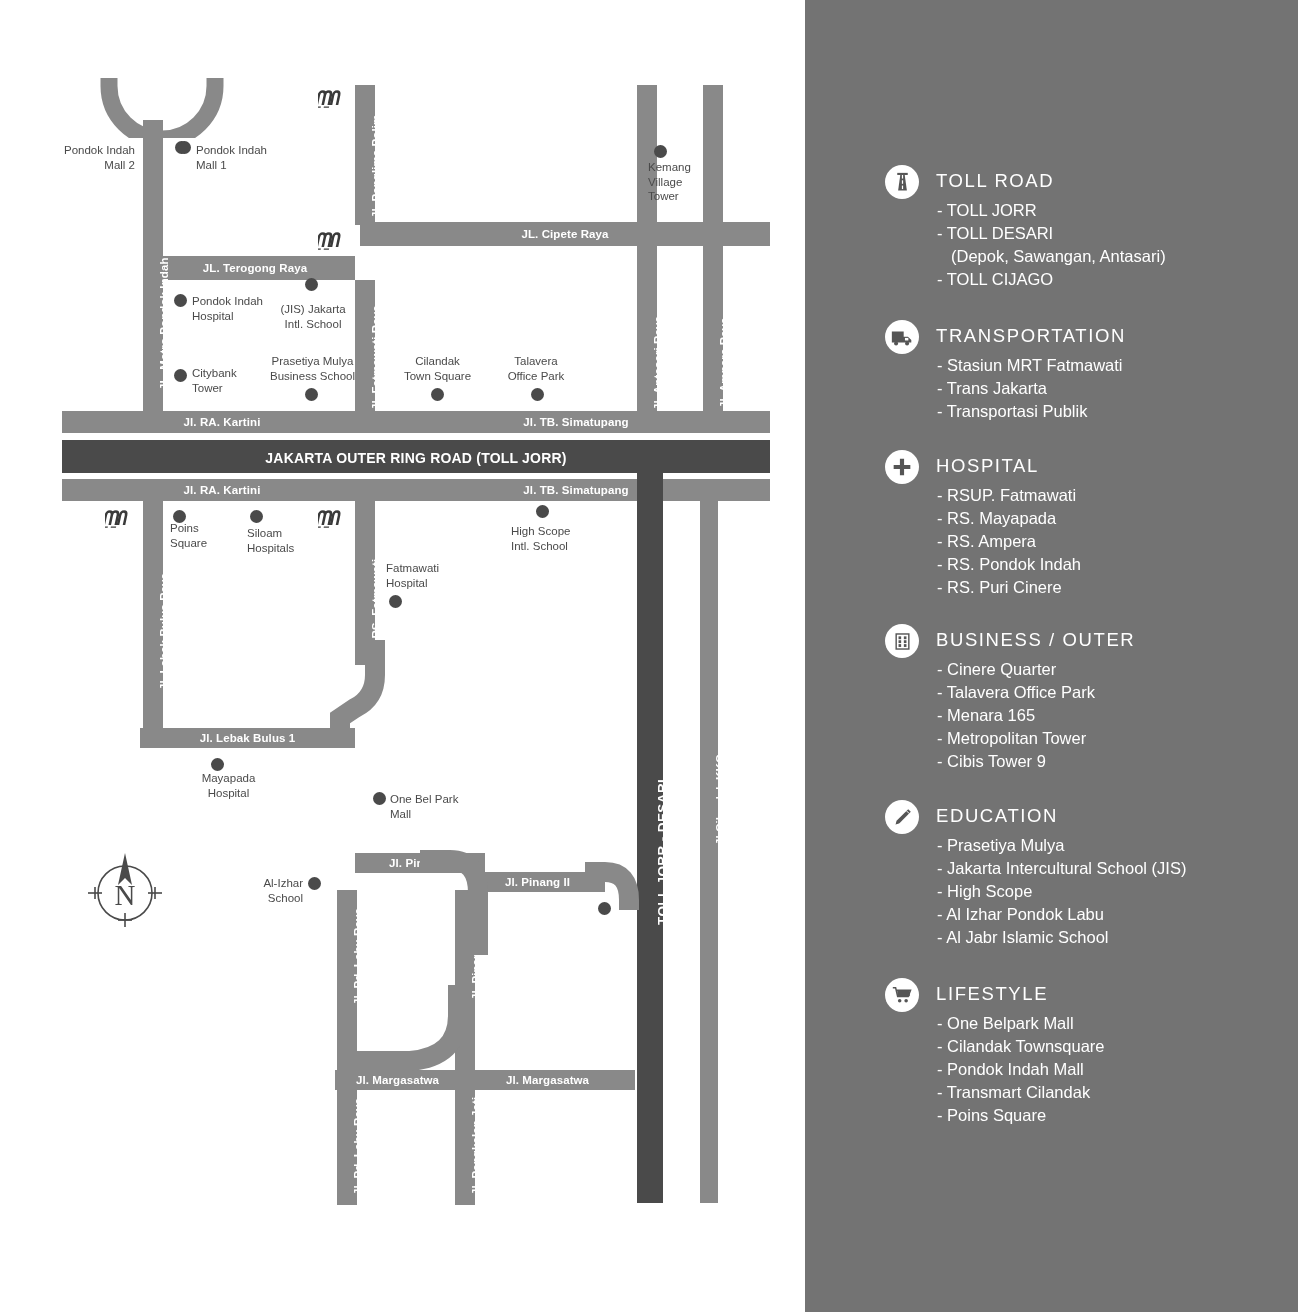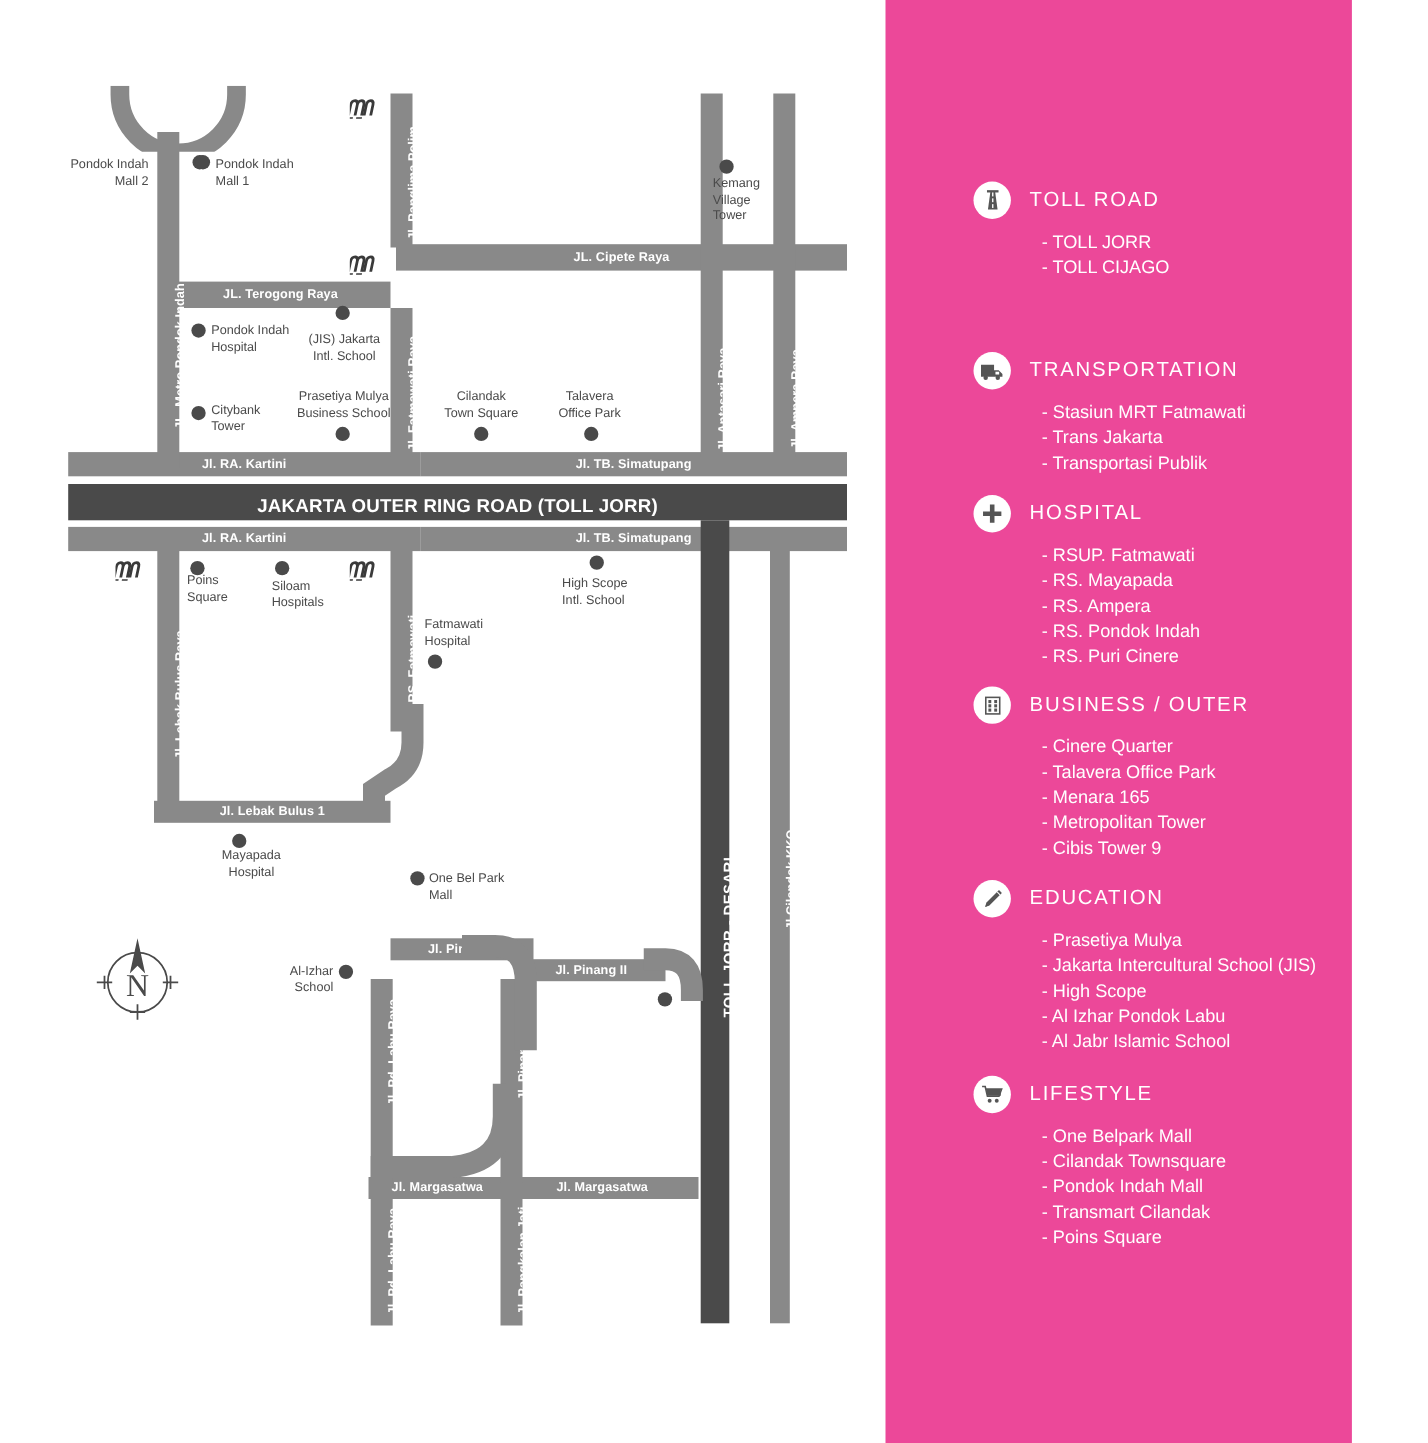--- a/index.html
+++ b/index.html
@@ -32,21 +32,21 @@
     font-weight:bold;
     letter-spacing:.1px;
     white-space:nowrap;
     line-height:1;
   }
   .road-label.vert {
     transform-origin: 0 0;
     transform: rotate(-90deg);
   }
   .road-label.big {
-    font-size:17px;
+    font-size:14px;
     letter-spacing:.2px;
   }
   .road-label.toll-v {
     font-size:13.5px; letter-spacing:.4px;
   }
 
   
   .poi {
     position:absolute;
     width:13px; height:13px; border-radius:50%;
@@ -86,42 +86,42 @@
     font-size:6px; letter-spacing:2.6px; color:#b5905c;
     font-weight:bold; margin-top:-3px;
   }
   .smara-residence {
     font-size:7.5px; letter-spacing:3.2px; color:#5a5a5a;
     margin-top:9px;
   }
 
   
   #legend-panel {
-    position:absolute; left:805px; top:0; width:424px; height:1312px;
-    background:#ec4899;
+    position:absolute; left:805px; top:0; width:493px; height:1312px;
+    background:#737373;
   }
   .legend-group {
     position:absolute; left:80px;
   }
   .legend-icon {
     position:absolute; left:0; top:0;
     width:34px; height:34px; border-radius:50%;
     background:#ffffff;
     display:flex; align-items:center; justify-content:center;
   }
   .legend-title {
     position:absolute; left:51px; top:5px;
     color:#ffffff;
     font-size:18.5px;
     letter-spacing:1.6px;
     white-space:nowrap;
   }
   .legend-items {
     position:absolute; left:52px; top:34px;
-    margin:10px; padding:0; list-style:none;
+    margin:0; padding:0; list-style:none;
   }
   .legend-items li {
     color:#ffffff;
     font-size:16.5px;
     line-height:23px;
     white-space:nowrap;
   }
   .legend-items li .sub { display:block; padding-left:14px; }
 </style>
 </head>
@@ -307,20 +307,21 @@
       <path d="M7 21 L9.5 3 L14.5 3 L17 21 Z" fill="#555"></path>
       <rect x="11.3" y="1.5" width="1.4" height="6" fill="#fff"></rect>
       <rect x="11.3" y="9.5" width="1.4" height="4" fill="#fff"></rect>
       <rect x="11.3" y="15.5" width="1.4" height="4" fill="#fff"></rect>
       <rect x="6" y="1" width="12" height="2.4" fill="#555"></rect>
     </svg>
         </div>
         <div class="legend-title">TOLL ROAD</div>
         <ul class="legend-items">
           <li><span>- TOLL JORR</span></li>
+          <li><span>- TOLL DESARI</span><span class="sub">(Depok, Sawangan, Antasari)</span></li>
           <li><span>- TOLL CIJAGO</span></li>
         </ul>
       </div>
       <div class="legend-group" style="top: 320px;">
         <div class="legend-icon">
           <svg viewBox="0 0 26 20" style="width:22px;height:17px;">
       <path d="M1 3 L15 3 L15 9 L20 9 L24 13 L24 16 L1 16 Z" fill="#555"></path>
       <circle cx="6" cy="17" r="2.4" fill="#555"></circle>
       <circle cx="19" cy="17" r="2.4" fill="#555"></circle>
       <rect x="16.5" y="10.5" width="4" height="3" fill="#fff"></rect>

